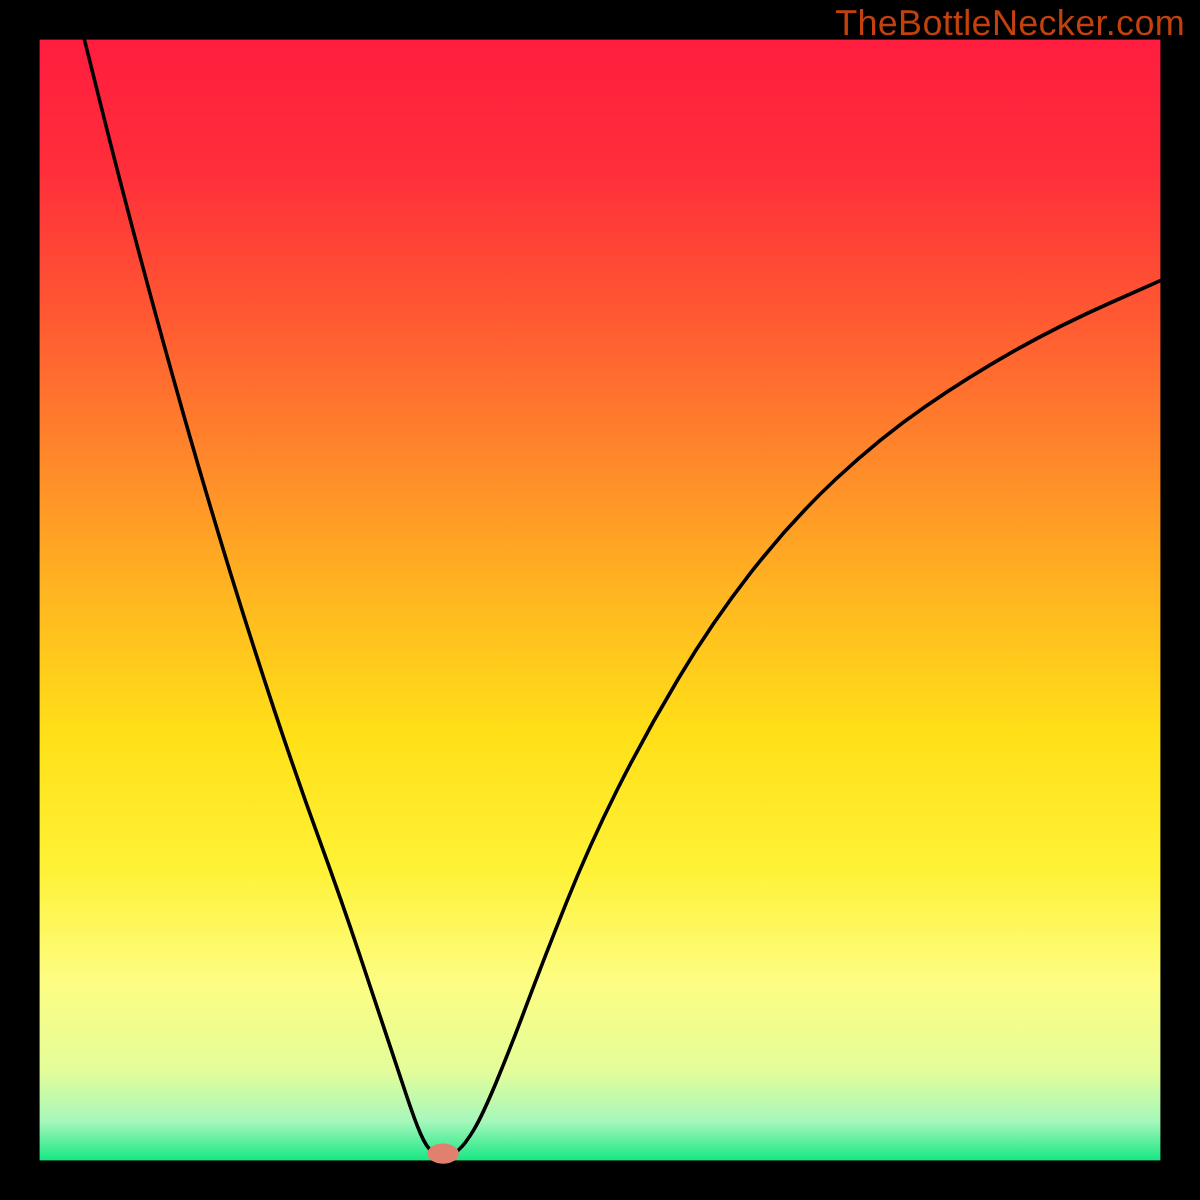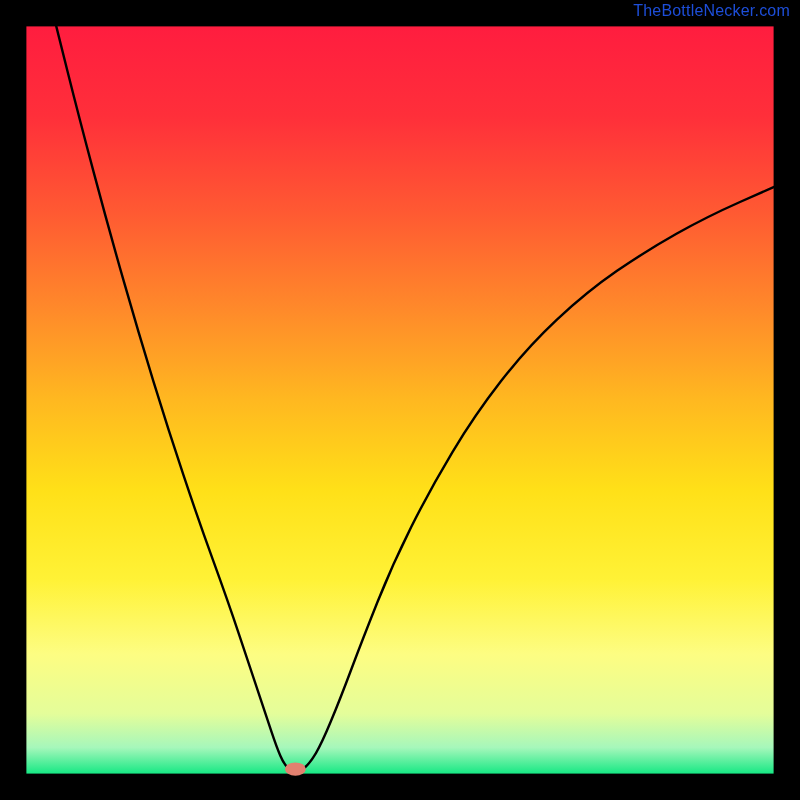--- a/index.html
+++ b/index.html
@@ -16,23 +16,23 @@
     width: 800px;
     height: 800px;
   }
   svg {
     display: block;
   }
   .watermark {
     position: absolute;
     top: 2px;
     right: 10px;
-    font-size: 16px;
+    font-size: 24px;
     font-weight: 500;
-    color: #1d4ed8;
+    color: #c2410c;
     letter-spacing: 0.2px;
   }
 </style>
 </head>
 <body>
 
 <div class="container">
   <svg id="chart-svg" width="800" height="800" viewBox="0 0 800 800">
       <rect x="0" y="0" width="800" height="800" fill="#000000"></rect>
       <defs>

